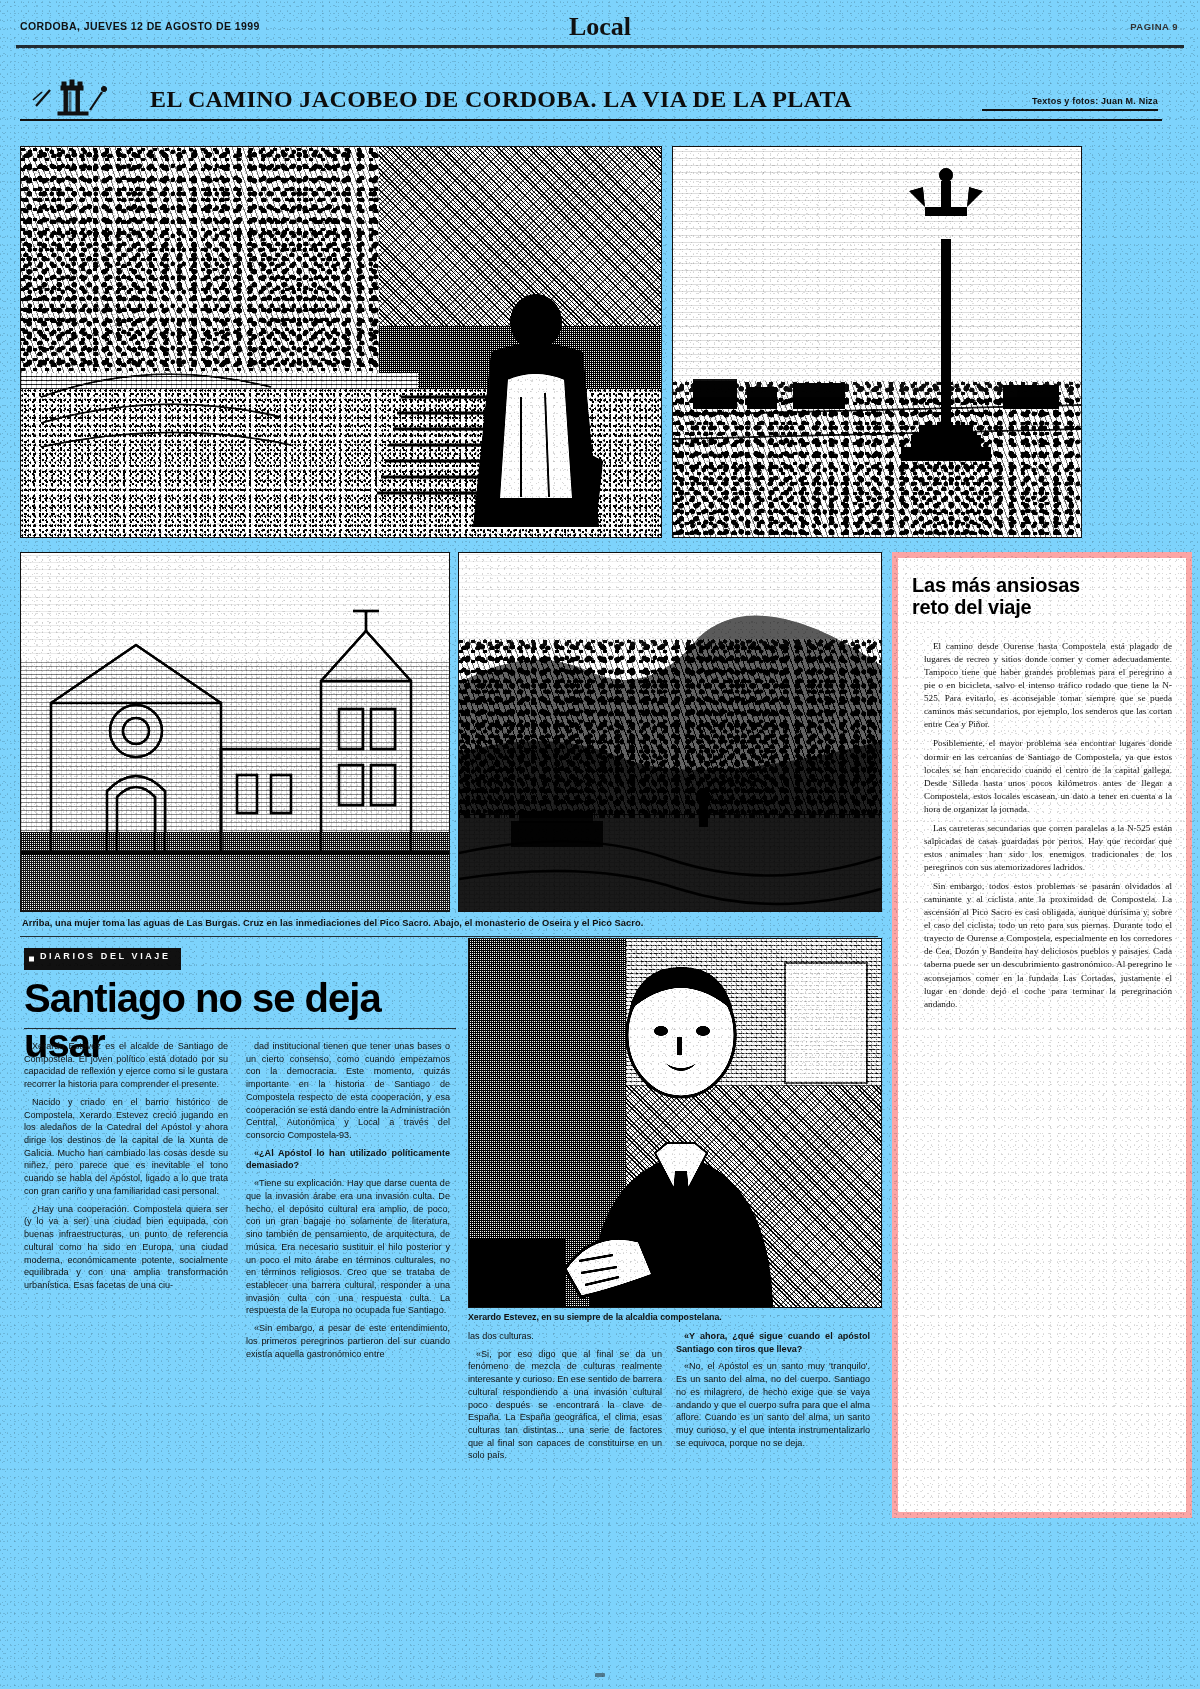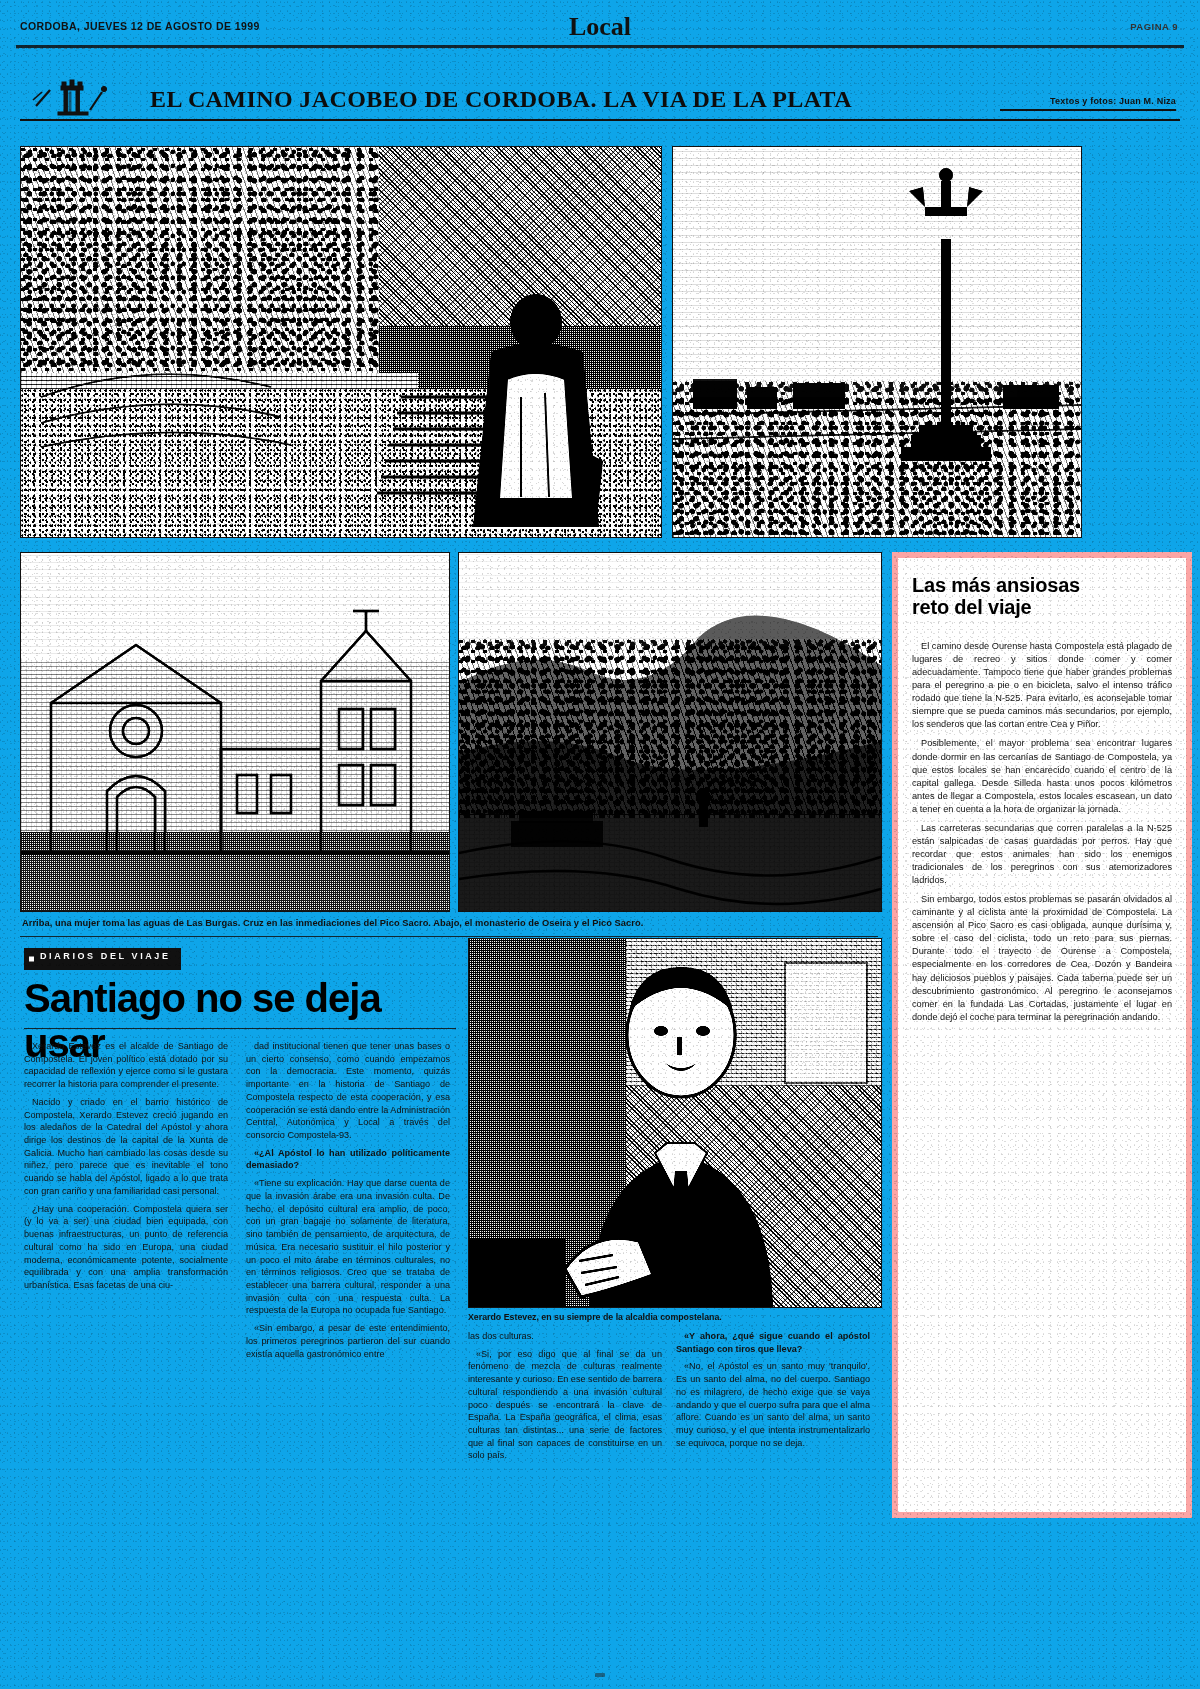--- a/index.html
+++ b/index.html
@@ -1,20 +1,20 @@
 <!DOCTYPE html>
 <html><head>
 <meta charset="utf-8">
 <style>
   html,body{margin:0;padding:0;background:#ffffff;}
   body{
     width:1200px;height:1689px;position:relative;overflow:hidden;
     font-family:"Liberation Serif", serif;color:#000;
   }
-  .page{position:absolute;inset:0;background:#0ea5e9;}
+  .page{position:absolute;inset:0;background:#7dd3fc;}
 
   
   .grain{
     position:absolute;inset:0;pointer-events:none;z-index:60;opacity:.30;
     background-image:
       radial-gradient(circle at 11% 23%, rgba(0,0,0,.55) .6px, transparent .7px),
       radial-gradient(circle at 37% 71%, rgba(0,0,0,.45) .6px, transparent .7px),
       radial-gradient(circle at 62% 17%, rgba(0,0,0,.5) .6px, transparent .7px),
       radial-gradient(circle at 84% 59%, rgba(0,0,0,.4) .6px, transparent .7px),
       radial-gradient(circle at 27% 89%, rgba(0,0,0,.5) .6px, transparent .7px);
@@ -29,21 +29,21 @@
   .mh-section{position:absolute;left:50%;top:-6px;transform:translateX(-50%);
     font-family:"Liberation Serif",serif;font-size:26px;font-weight:700;color:#111;}
   .mh-page{position:absolute;right:6px;top:3px;font-family:"Liberation Sans",sans-serif;
     font-size:9.5px;font-weight:700;letter-spacing:.5px;color:#333;filter:blur(.3px);}
   .mh-rule{position:absolute;left:0;right:0;top:27px;height:3px;background:#111;
     opacity:.85;}
   .mh-rule:after{content:"";position:absolute;left:0;right:0;top:3px;height:1px;
     background:repeating-linear-gradient(90deg,#444 0 3px,transparent 3px 6px);opacity:.5;}
 
   
-  .series{position:absolute;left:20px;top:78px;right:20px;height:44px;}
+  .series{position:absolute;left:20px;top:78px;right:38px;height:44px;}
   .series-ico{position:absolute;left:8px;top:-2px;width:92px;height:44px;}
   .series-title{position:absolute;left:130px;top:8px;
     font-family:"Liberation Serif",serif;font-size:24px;font-weight:700;
     letter-spacing:.4px;color:#0d0d0d;white-space:nowrap;}
   .series-credit{position:absolute;right:4px;top:18px;
     font-family:"Liberation Sans",sans-serif;font-size:9px;font-weight:700;
     color:#111;letter-spacing:.2px;filter:blur(.2px);}
   .series-credit-rule{position:absolute;right:4px;top:31px;width:176px;height:2px;background:#111;}
   .series-rule{position:absolute;left:0;right:0;top:41px;height:2px;background:#111;}
 
@@ -100,21 +100,21 @@
   
   .cap{position:absolute;font-family:"Liberation Sans",sans-serif;font-weight:700;
     font-size:9.3px;letter-spacing:.05px;color:#111;filter:blur(.35px);}
 
   
   .sidebar{position:absolute;border:6px solid #fca5a5;background:#fff;}
   .sb-title{font-family:"Liberation Sans",sans-serif;font-weight:700;font-size:20px;
     line-height:1.12;color:#000;letter-spacing:-.2px;filter:blur(.25px);}
   .sb-body{font-family:"Liberation Sans",sans-serif;font-size:9.2px;line-height:1.42;
     text-align:justify;color:#111;filter:blur(.28px);}
-  .sb-body p{margin:0 0 6px 0;text-indent:9px;}
+  .sb-body p{margin:0 0 6px 12px;text-indent:9px;font-family:Liberation Serif, serif;}
 
   
   .kicker{position:absolute;background:#111;color:#fff;
     font-family:"Liberation Sans",sans-serif;font-weight:700;font-size:9px;
     letter-spacing:2.6px;padding:3px 10px 9px 16px;filter:blur(.2px);}
   .kicker:before{content:"";position:absolute;left:5px;top:50%;transform:translateY(-50%);
     width:5px;height:5px;background:#fff;}
   .headline{position:absolute;font-family:"Liberation Sans",sans-serif;font-weight:700;
     font-size:40px;letter-spacing:-1px;color:#000;filter:blur(.2px);}
 

